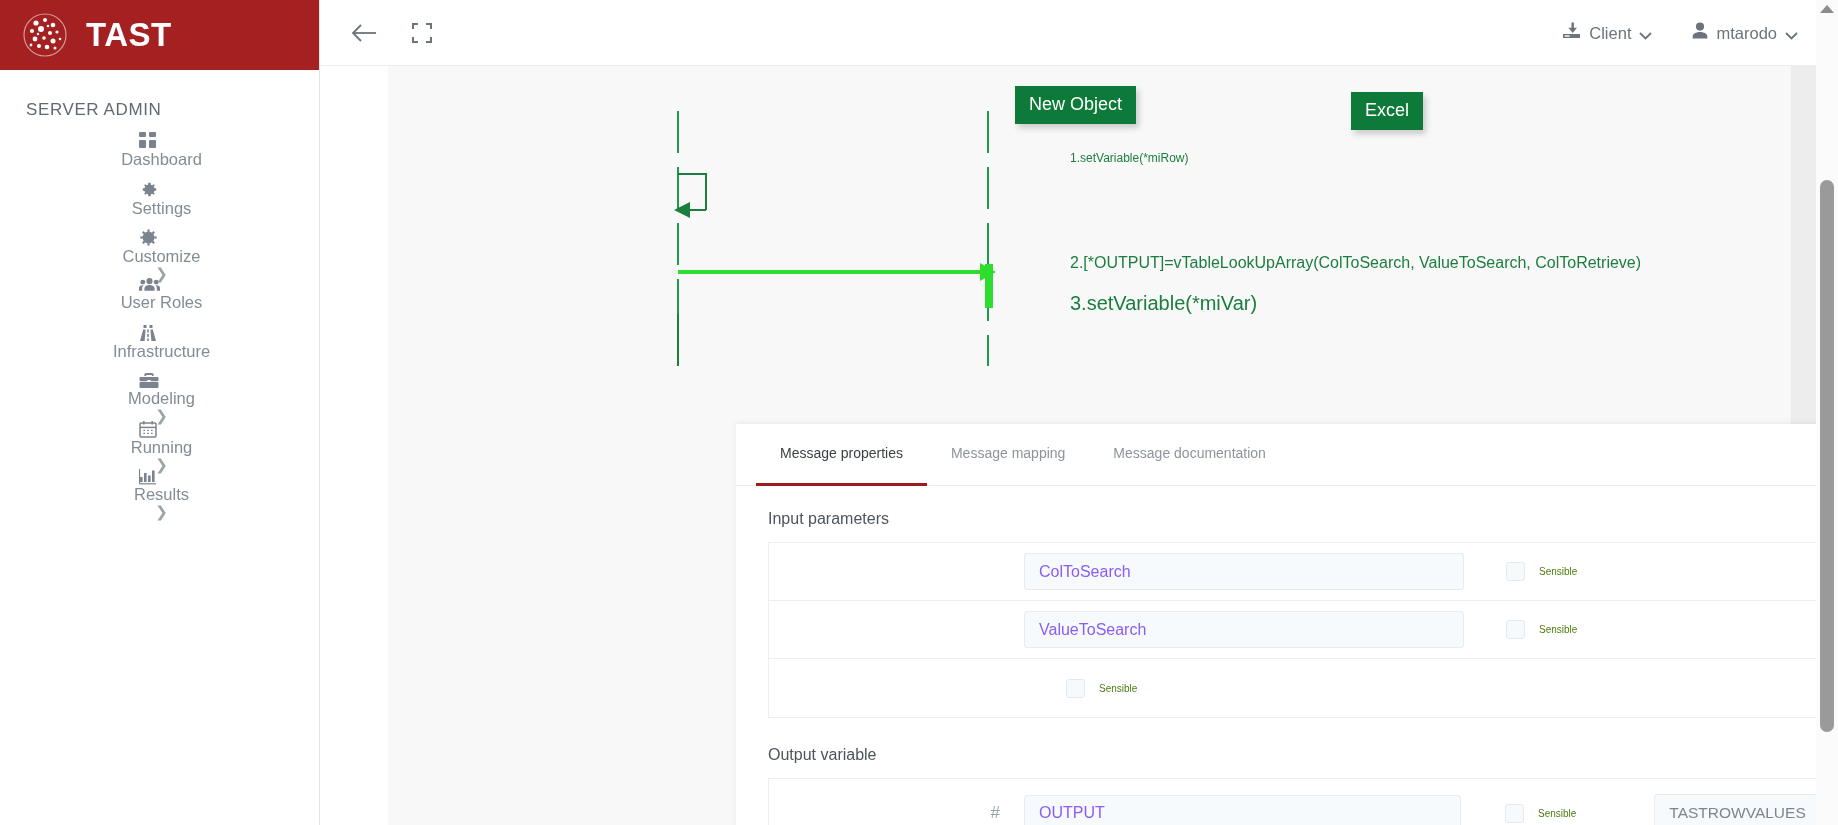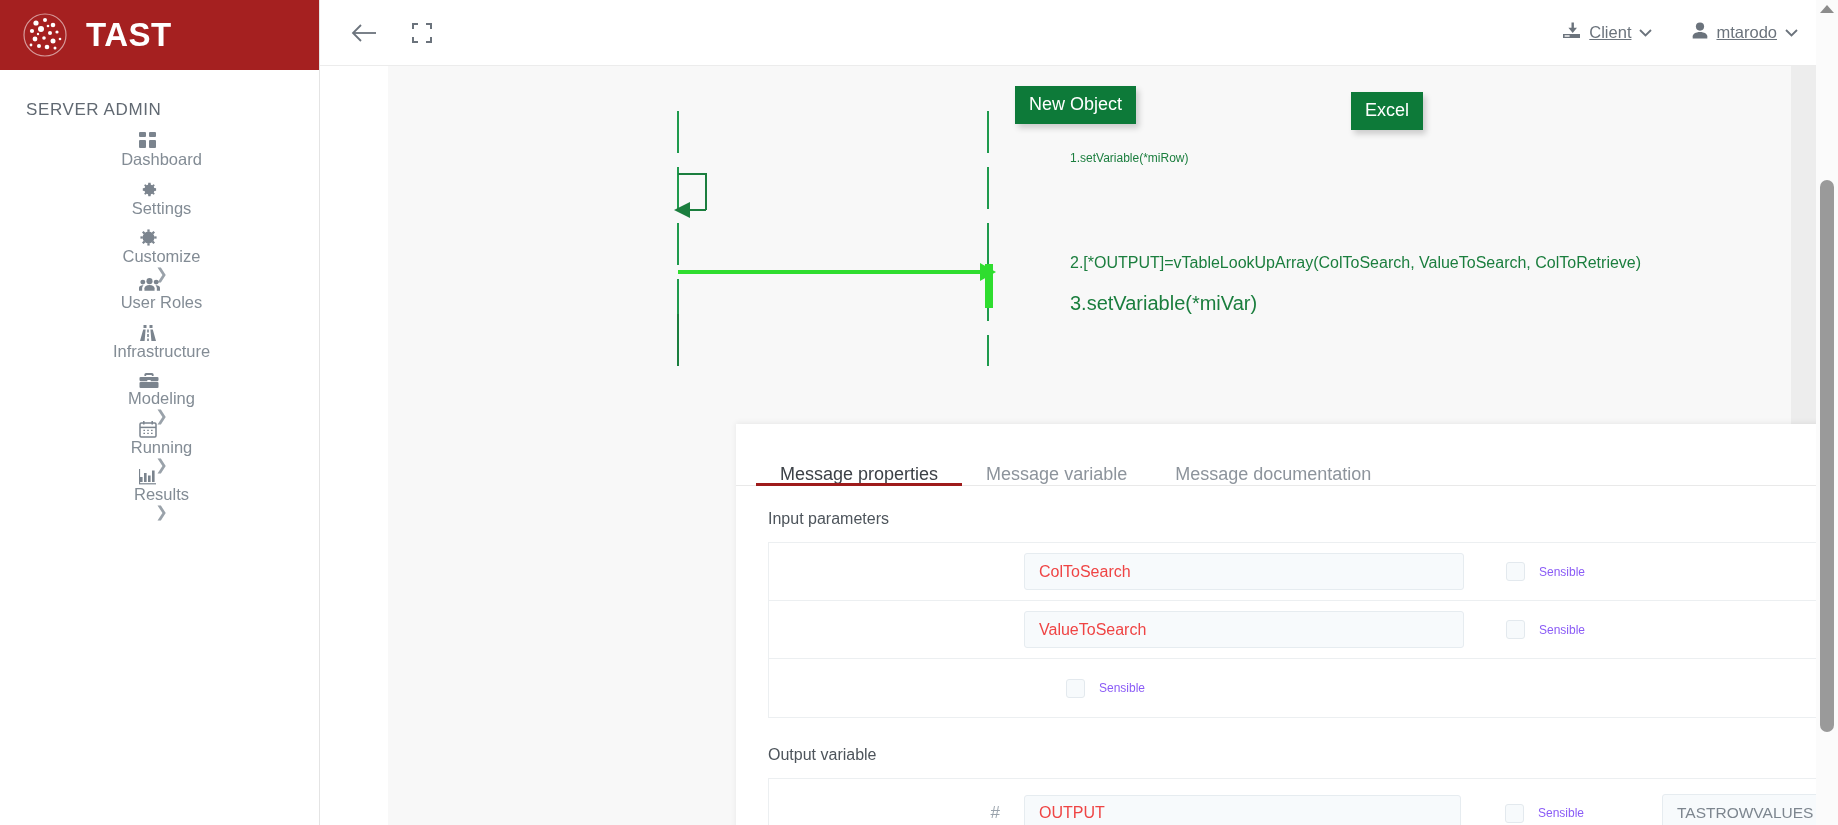--- a/index.html
+++ b/index.html
@@ -53,24 +53,23 @@
     display: flex; align-items: center;
   }
   .tb-icon {
     width: 44px; height: 44px; display: flex; align-items: center;
     justify-content: center; color: #6b737c; cursor: pointer;
   }
   .tb-back { margin-left: 22px; }
   .tb-full { margin-left: 14px; }
   .tb-spacer { flex: 1; }
   .tb-menu {
-    display: flex; align-items: center; gap: 8px;
+    display: flex; align-items: flex-end; gap: 8px;
     color: #6b737c; font-size: 16.5px; cursor: pointer;
     margin-right: 40px;
-    text-decoration: underline;
   }
   .tb-menu .caret { font-size: 12px; color: #7a828b; }
 
   
   .content {
     position: absolute; left: 320px; top: 66px;
     width: 1518px; height: 759px;
     background: #ededed;
   }
   .canvas {
@@ -103,22 +102,22 @@
     background: #ffffff;
     box-shadow: 0 -1px 6px rgba(0,0,0,0.07);
   }
   .tabs {
     position: relative; height: 62px;
     display: flex; align-items: flex-end;
     border-bottom: 1px solid #e9e9e9;
     padding-left: 20px;
   }
   .tab {
-    font-size: 18px; color: #8d949c;
-    padding: 0 24px 0 24px; cursor: pointer; position: relative;
+    font-size: 14px; color: #8d949c;
+    padding: 0 24px 24px 24px; cursor: pointer; position: relative;
   }
   .tab.active { color: #3c4147; }
   .tab.active::after {
     content: ""; position: absolute; left: 0; right: 0; bottom: -1px;
     height: 3px; background: #9e1b1b;
   }
 
   .panel-body {
     position: relative; height: 405px; overflow: hidden;
   }
@@ -137,34 +136,34 @@
   }
   .row:last-child { border-bottom: none; }
   .cell-spacer { width: 255px; min-width: 255px; }
   .field {
     background: #f7fafc;
     border: 1px solid #e6ecf0;
     border-radius: 3px;
     height: 37px;
     display: flex; align-items: center;
     padding-left: 14px;
-    color: #ef4444; font-size: 16px;
+    color: #8b5cf6; font-size: 16px;
     cursor: text;
   }
   .field.input-param { width: 440px; }
   .cell-check {
     display: flex; align-items: center; gap: 14px;
     margin-left: 42px;
   }
   .chk {
     width: 19px; height: 19px;
     background: #f7fafc; border: 1px solid #e3e9ee; border-radius: 3px;
     cursor: pointer;
   }
-  .chk-label { color: #8b5cf6; font-size: 12px; text-align: center; }
+  .chk-label { color: #4d7c0f; font-size: 10px; text-align: center; }
 
   .hash {
     width: 255px; min-width: 255px;
     text-align: right; padding-right: 24px;
     color: #9aa3ac; font-size: 17px;
   }
   .field.output { width: 437px; }
   .out-check { margin-left: 44px; }
   .select {
     margin-left: 78px;
@@ -435,21 +434,21 @@
         <div style="position:absolute; left:682px; top:188px; color:#1b7e3e; font-size:16px; white-space:nowrap;">2.[*OUTPUT]=vTableLookUpArray(ColToSearch, ValueToSearch, ColToRetrieve)</div>
 
         <div style="position:absolute; left:682px; top:226px; color:#1b7e3e; font-size:20px; white-space:nowrap;">3.setVariable(*miVar)</div>
       </div>
     </div>
 
     <section class="panel">
 
       <div class="tabs">
         <div class="tab active">Message properties</div>
-        <div class="tab">Message variable</div>
+        <div class="tab">Message mapping</div>
         <div class="tab">Message documentation</div>
 
       </div>
 
       <div class="panel-body">
 
         <div class="section-label">Input parameters</div>
 
         <div class="table">
           <div class="row">

